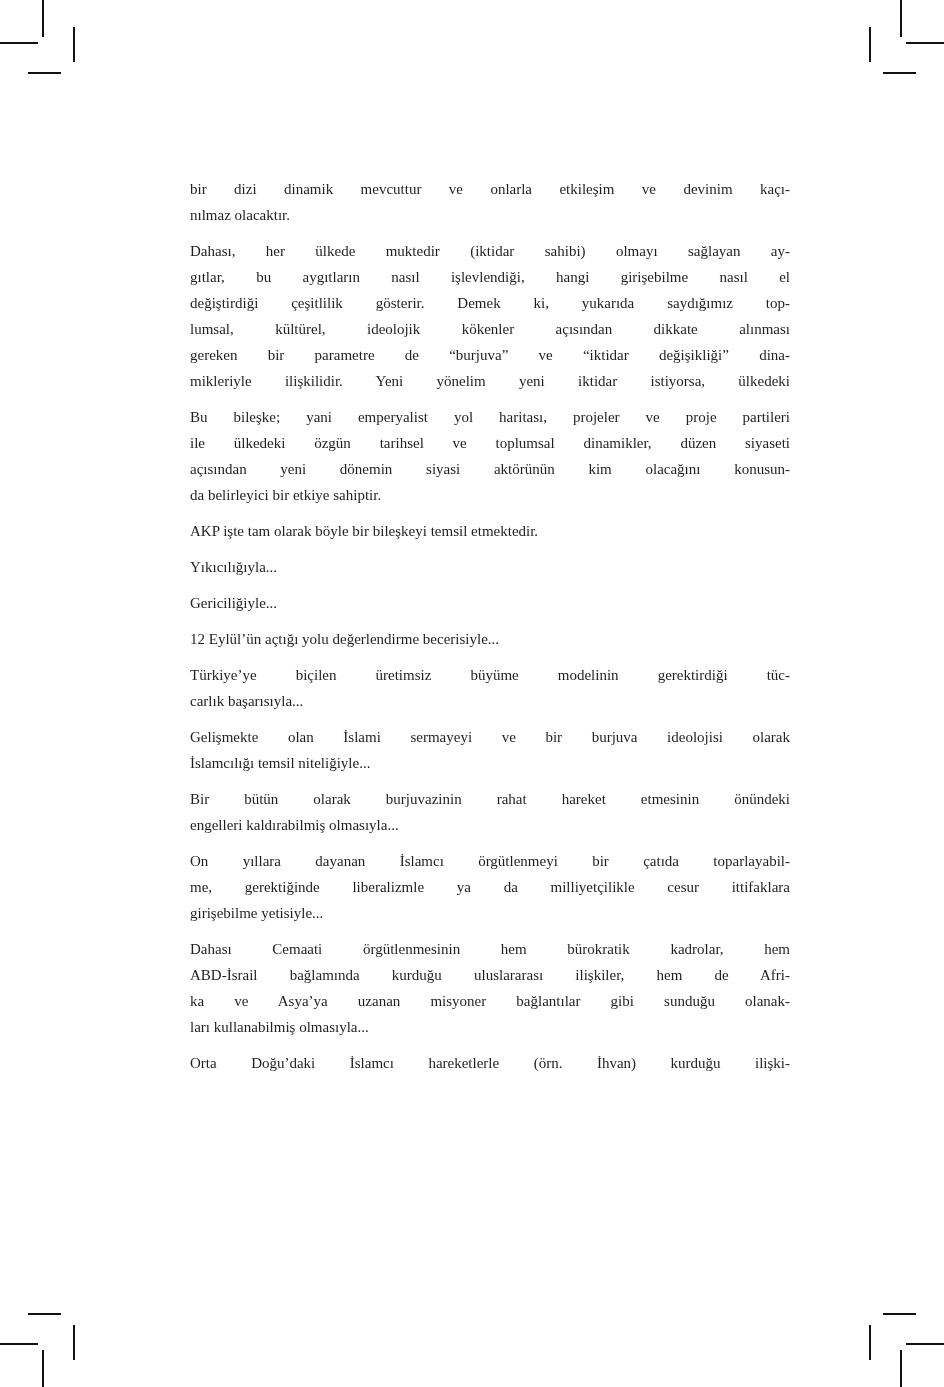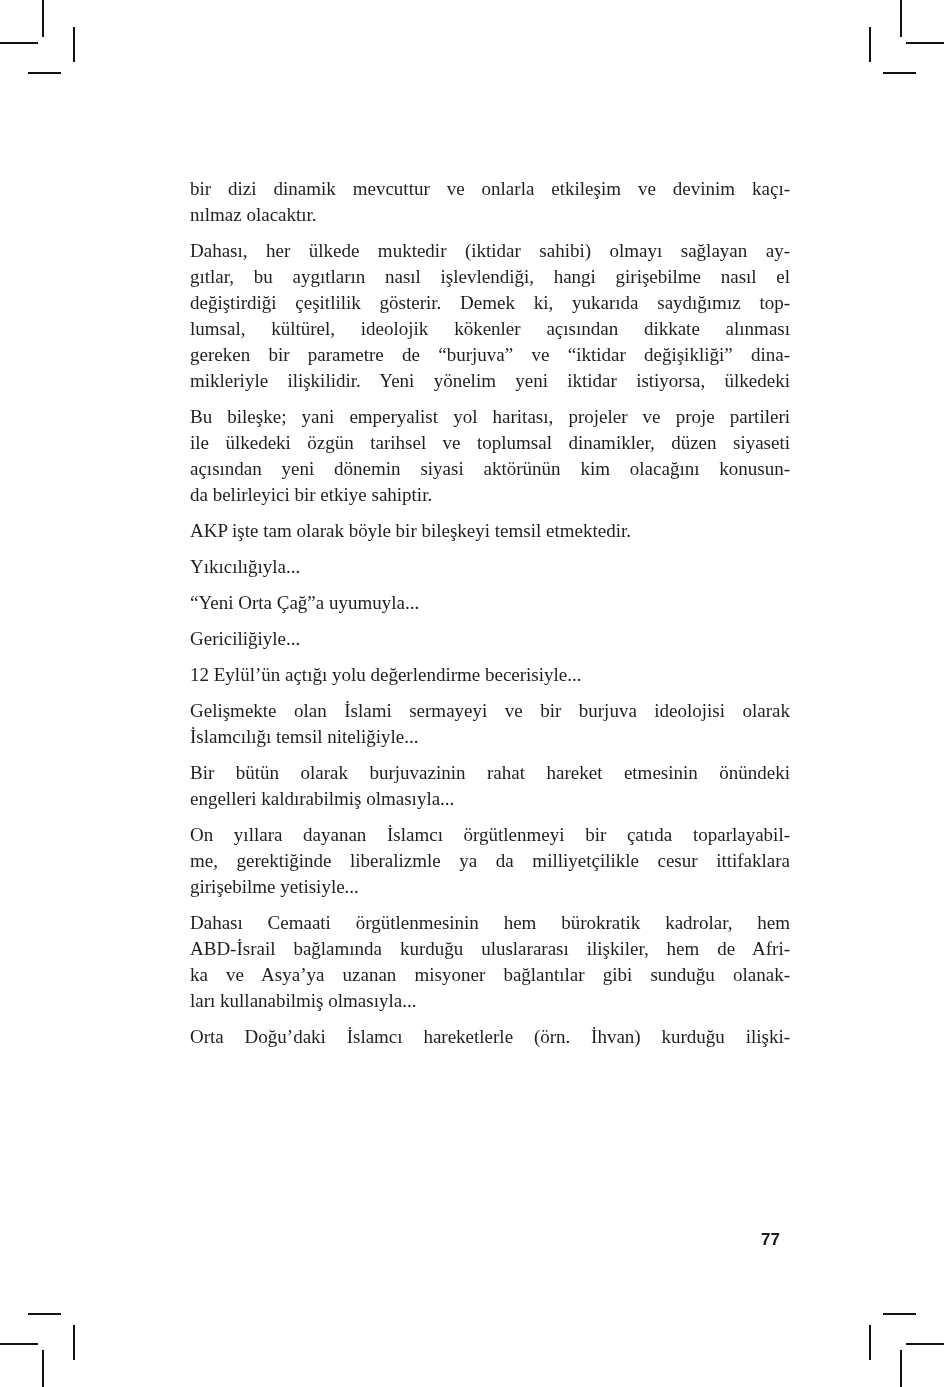--- a/index.html
+++ b/index.html
@@ -36,21 +36,21 @@
   .m-br-h  { left: 906px; top: 1343px;  width: 38px; height: 2px;  }
   .m-br-iv { left: 869px; top: 1325px;  width: 2px;  height: 35px; }
   .m-br-ih { left: 883px; top: 1313px;  width: 33px; height: 2px;  }
 
   .text-block {
     position: absolute;
     left: 190px;
     top: 176px;
     width: 600px;
     color: #1f1f1f;
-    font-size: 19px;
+    font-size: 15px;
     line-height: 26px;
   }
   .para {
     margin: 0 0 10px 0;
   }
   .line {
     text-align: justify;
     text-align-last: justify;
   }
   .line.last {
@@ -110,27 +110,28 @@
         <div class="line">açısından yeni dönemin siyasi aktörünün kim olacağını konusun-</div>
         <div class="line last">da belirleyici bir etkiye sahiptir.</div>
       </div>
       <div class="para">
         <div class="line last">AKP işte tam olarak böyle bir bileşkeyi temsil etmektedir.</div>
       </div>
       <div class="para">
         <div class="line last">Yıkıcılığıyla...</div>
       </div>
       <div class="para">
-        <div class="line last">“Yeni Orta Çağ”a uyumuyla...</div>
-      </div>
-      <div class="para">
         <div class="line last">Gericiliğiyle...</div>
       </div>
       <div class="para">
         <div class="line last">12 Eylül’ün açtığı yolu değerlendirme becerisiyle...</div>
+      </div>
+      <div class="para">
+        <div class="line">Türkiye’ye biçilen üretimsiz büyüme modelinin gerektirdiği tüc-</div>
+        <div class="line last">carlık başarısıyla...</div>
       </div>
       <div class="para">
         <div class="line">Gelişmekte olan İslami sermayeyi ve bir burjuva ideolojisi olarak</div>
         <div class="line last">İslamcılığı temsil niteliğiyle...</div>
       </div>
       <div class="para">
         <div class="line">Bir bütün olarak burjuvazinin rahat hareket etmesinin önündeki</div>
         <div class="line last">engelleri kaldırabilmiş olmasıyla...</div>
       </div>
       <div class="para">
@@ -142,15 +143,14 @@
         <div class="line">Dahası Cemaati örgütlenmesinin hem bürokratik kadrolar, hem</div>
         <div class="line">ABD-İsrail bağlamında kurduğu uluslararası ilişkiler, hem de Afri-</div>
         <div class="line">ka ve Asya’ya uzanan misyoner bağlantılar gibi sunduğu olanak-</div>
         <div class="line last">ları kullanabilmiş olmasıyla...</div>
       </div>
       <div class="para">
         <div class="line">Orta Doğu’daki İslamcı hareketlerle (örn. İhvan) kurduğu ilişki-</div>
       </div>
     </div>
 
-  <div class="folio">77</div>
 
 </div>
 
 </body></html>

